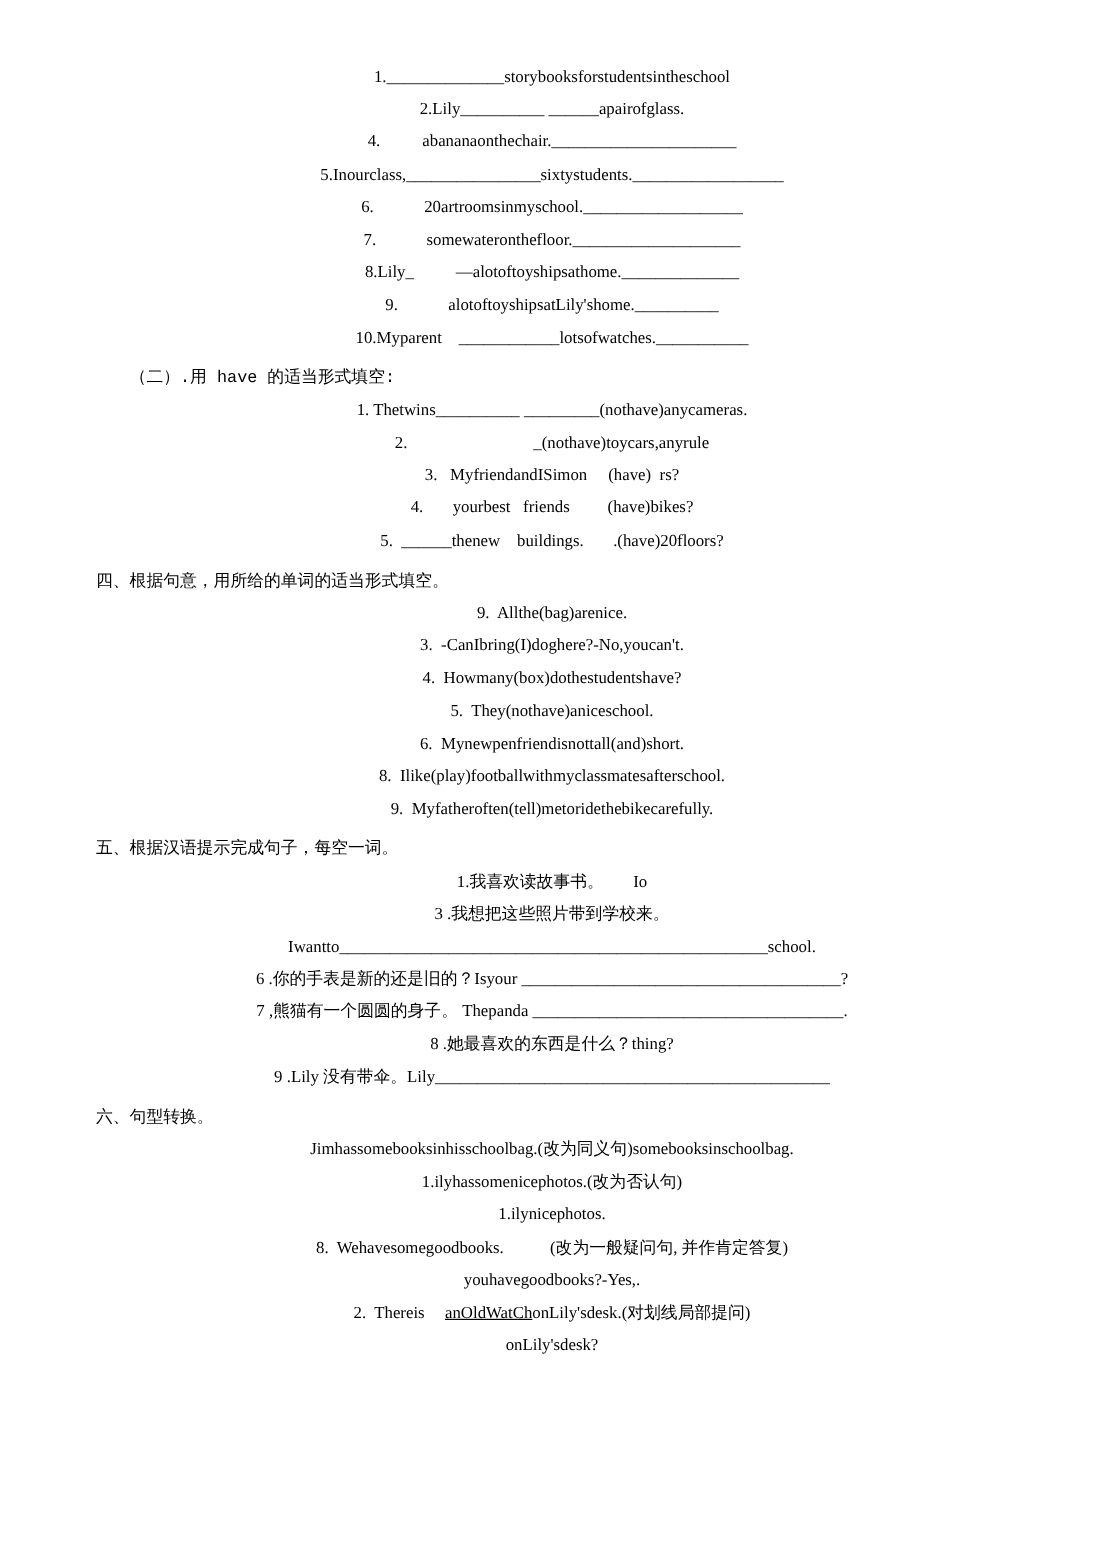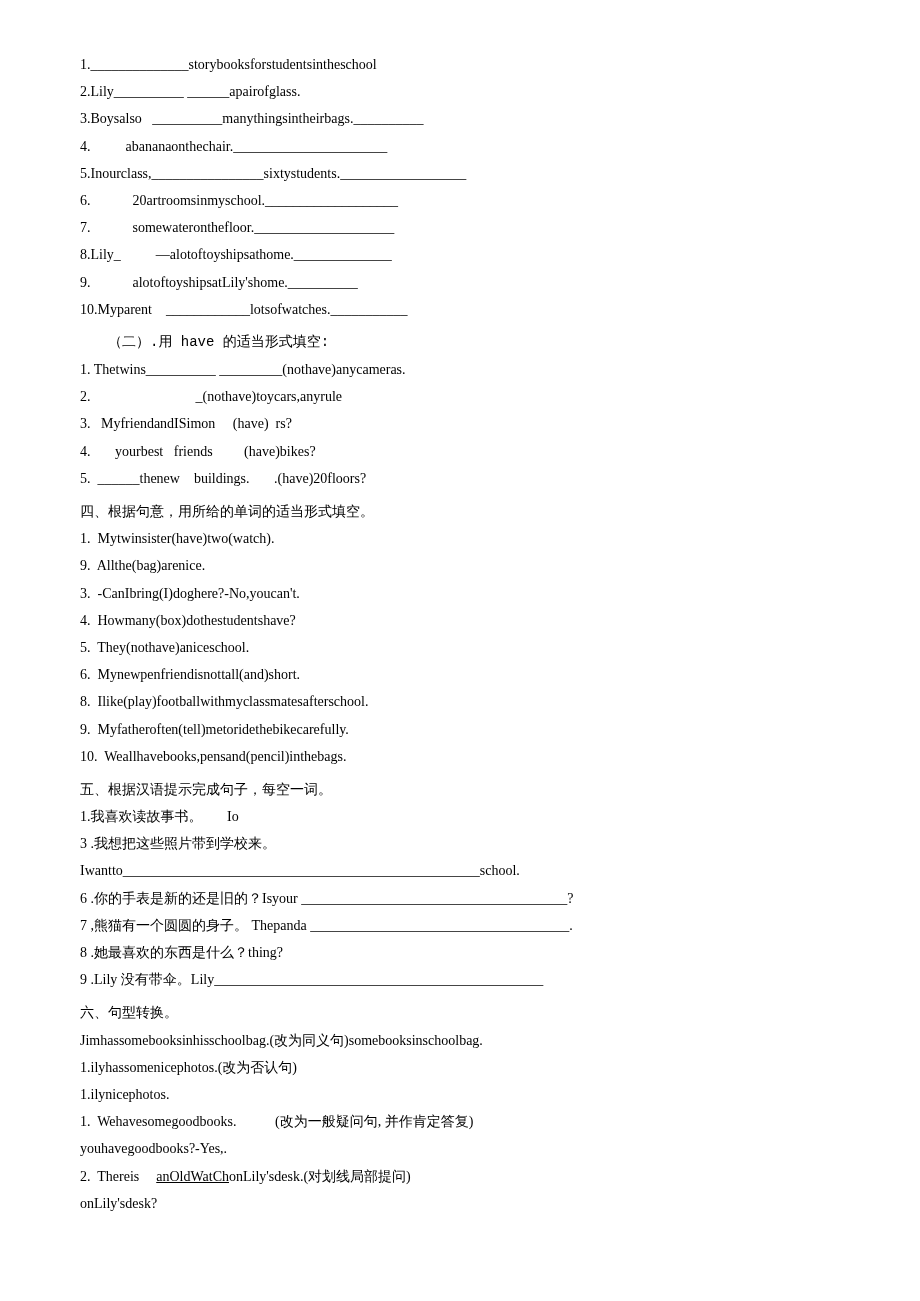--- a/index.html
+++ b/index.html
@@ -9,84 +9,82 @@
     background: #fff;
     margin: 0;
     padding: 50px 80px;
     width: 920px;
     box-sizing: border-box;
     line-height: 1.8;
   }
   .line {
     margin: 2px 0;
     white-space: pre-wrap;
+    text-align: center;
   }
   .u {
     text-decoration: underline;
     margin-left: 17px;
   }
   .section {
     margin-top: 8px;
   }
   .indent {
     text-indent: 2em;
     font-family: Liberation Mono, monospace;
   }
 </style>
 </head>
 <body>
 
 <div>
   <div class="line">1.______________storybooksforstudentsintheschool</div>
   <div class="line">2.Lily__________ ______apairofglass.</div>
-  <div class="line">3.Boysalso   __________manythingsintheirbags.__________</div>
   <div class="line">4.          abananaonthechair.______________________</div>
   <div class="line">5.Inourclass,________________sixtystudents.__________________</div>
   <div class="line">6.            20artroomsinmyschool.___________________</div>
   <div class="line">7.            somewateronthefloor.____________________</div>
   <div class="line">8.Lily_          —alotoftoyshipsathome.______________</div>
   <div class="line">9.            alotoftoyshipsatLily'shome.__________</div>
   <div class="line">10.Myparent    ____________lotsofwatches.___________</div>
 </div>
 
 <div class="section indent">（二）.用 have 的适当形式填空:</div>
 <div>
   <div class="line">1. Thetwins__________ _________(nothave)anycameras.</div>
   <div class="line">2.                              _(nothave)toycars,anyrule</div>
   <div class="line">3.   MyfriendandISimon     (have)  rs?</div>
   <div class="line">4.       yourbest   friends         (have)bikes?</div>
   <div class="line">5.  ______thenew    buildings.       .(have)20floors?</div>
 </div>
 
 <div class="section">四、根据句意，用所给的单词的适当形式填空。</div>
 <div>
-  <div class="line">1.  Mytwinsister(have)two(watch).</div>
   <div class="line">9.  Allthe(bag)arenice.</div>
   <div class="line">3.  -CanIbring(I)doghere?-No,youcan't.</div>
   <div class="line">4.  Howmany(box)dothestudentshave?</div>
   <div class="line">5.  They(nothave)aniceschool.</div>
   <div class="line">6.  Mynewpenfriendisnottall(and)short.</div>
   <div class="line">8.  Ilike(play)footballwithmyclassmatesafterschool.</div>
   <div class="line">9.  Myfatheroften(tell)metoridethebikecarefully.</div>
-  <div class="line">10.  Weallhavebooks,pensand(pencil)inthebags.</div>
 </div>
 
 <div class="section">五、根据汉语提示完成句子，每空一词。</div>
 <div>
   <div class="line">1.我喜欢读故事书。       Io</div>
   <div class="line">3 .我想把这些照片带到学校来。</div>
   <div class="line">Iwantto___________________________________________________school.</div>
   <div class="line">6 .你的手表是新的还是旧的？Isyour ______________________________________?</div>
   <div class="line">7 ,熊猫有一个圆圆的身子。 Thepanda _____________________________________.</div>
   <div class="line">8 .她最喜欢的东西是什么？thing?</div>
   <div class="line">9 .Lily 没有带伞。Lily_______________________________________________</div>
 </div>
 
 <div class="section">六、句型转换。</div>
 <div>
   <div class="line">Jimhassomebooksinhisschoolbag.(改为同义句)somebooksinschoolbag.</div>
   <div class="line">1.ilyhassomenicephotos.(改为否认句)</div>
   <div class="line">1.ilynicephotos.</div>
-  <div class="line">1.  Wehavesomegoodbooks.           (改为一般疑问句, 并作肯定答复)</div>
+  <div class="line">8.  Wehavesomegoodbooks.           (改为一般疑问句, 并作肯定答复)</div>
   <div class="line">youhavegoodbooks?-Yes,.</div>
   <div class="line"><span>2.  Thereis</span><span class="u">anOldWatCh</span><span>onLily'sdesk.(对划线局部提问)</span></div>
   <div class="line">onLily'sdesk?</div>
 </div>
 
 </body></html>

